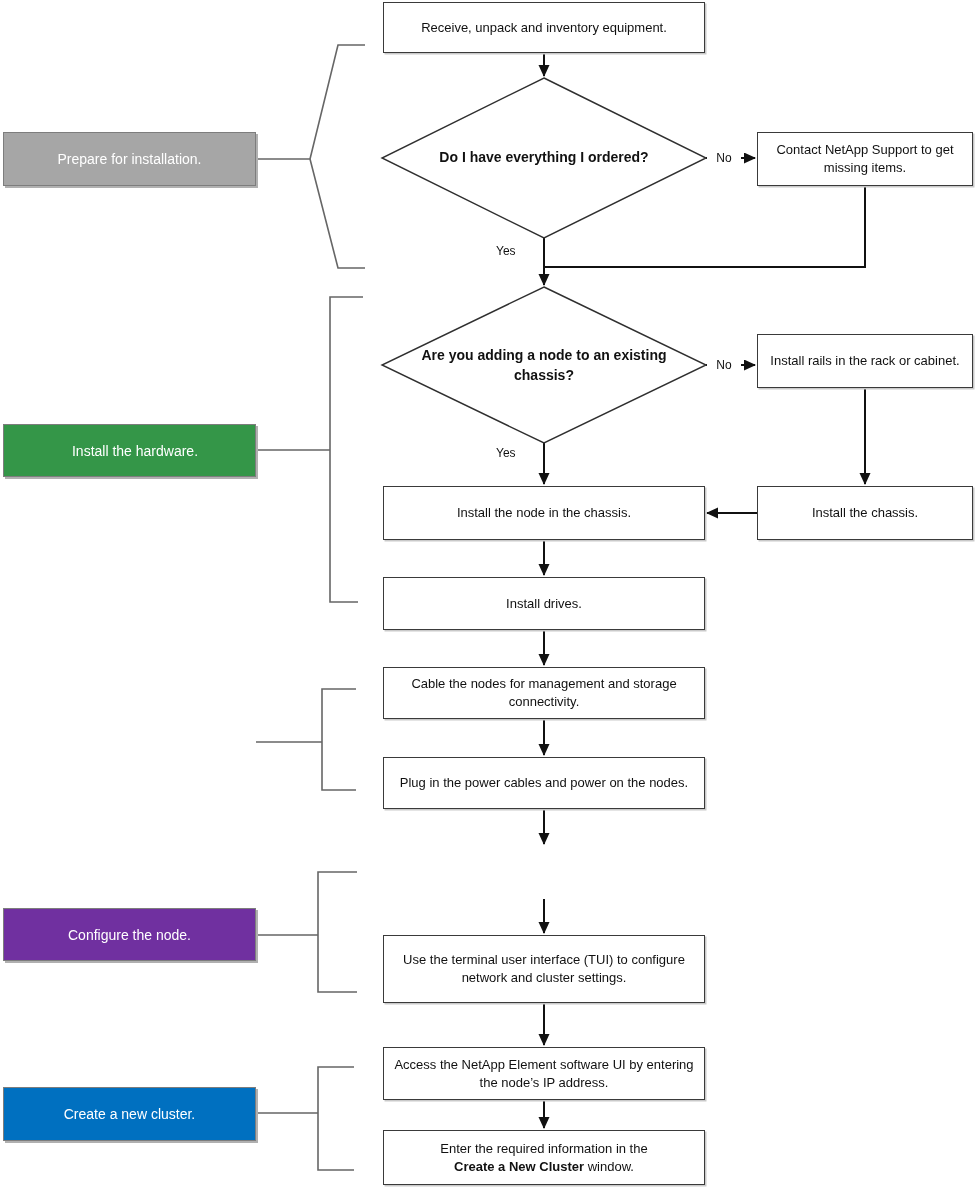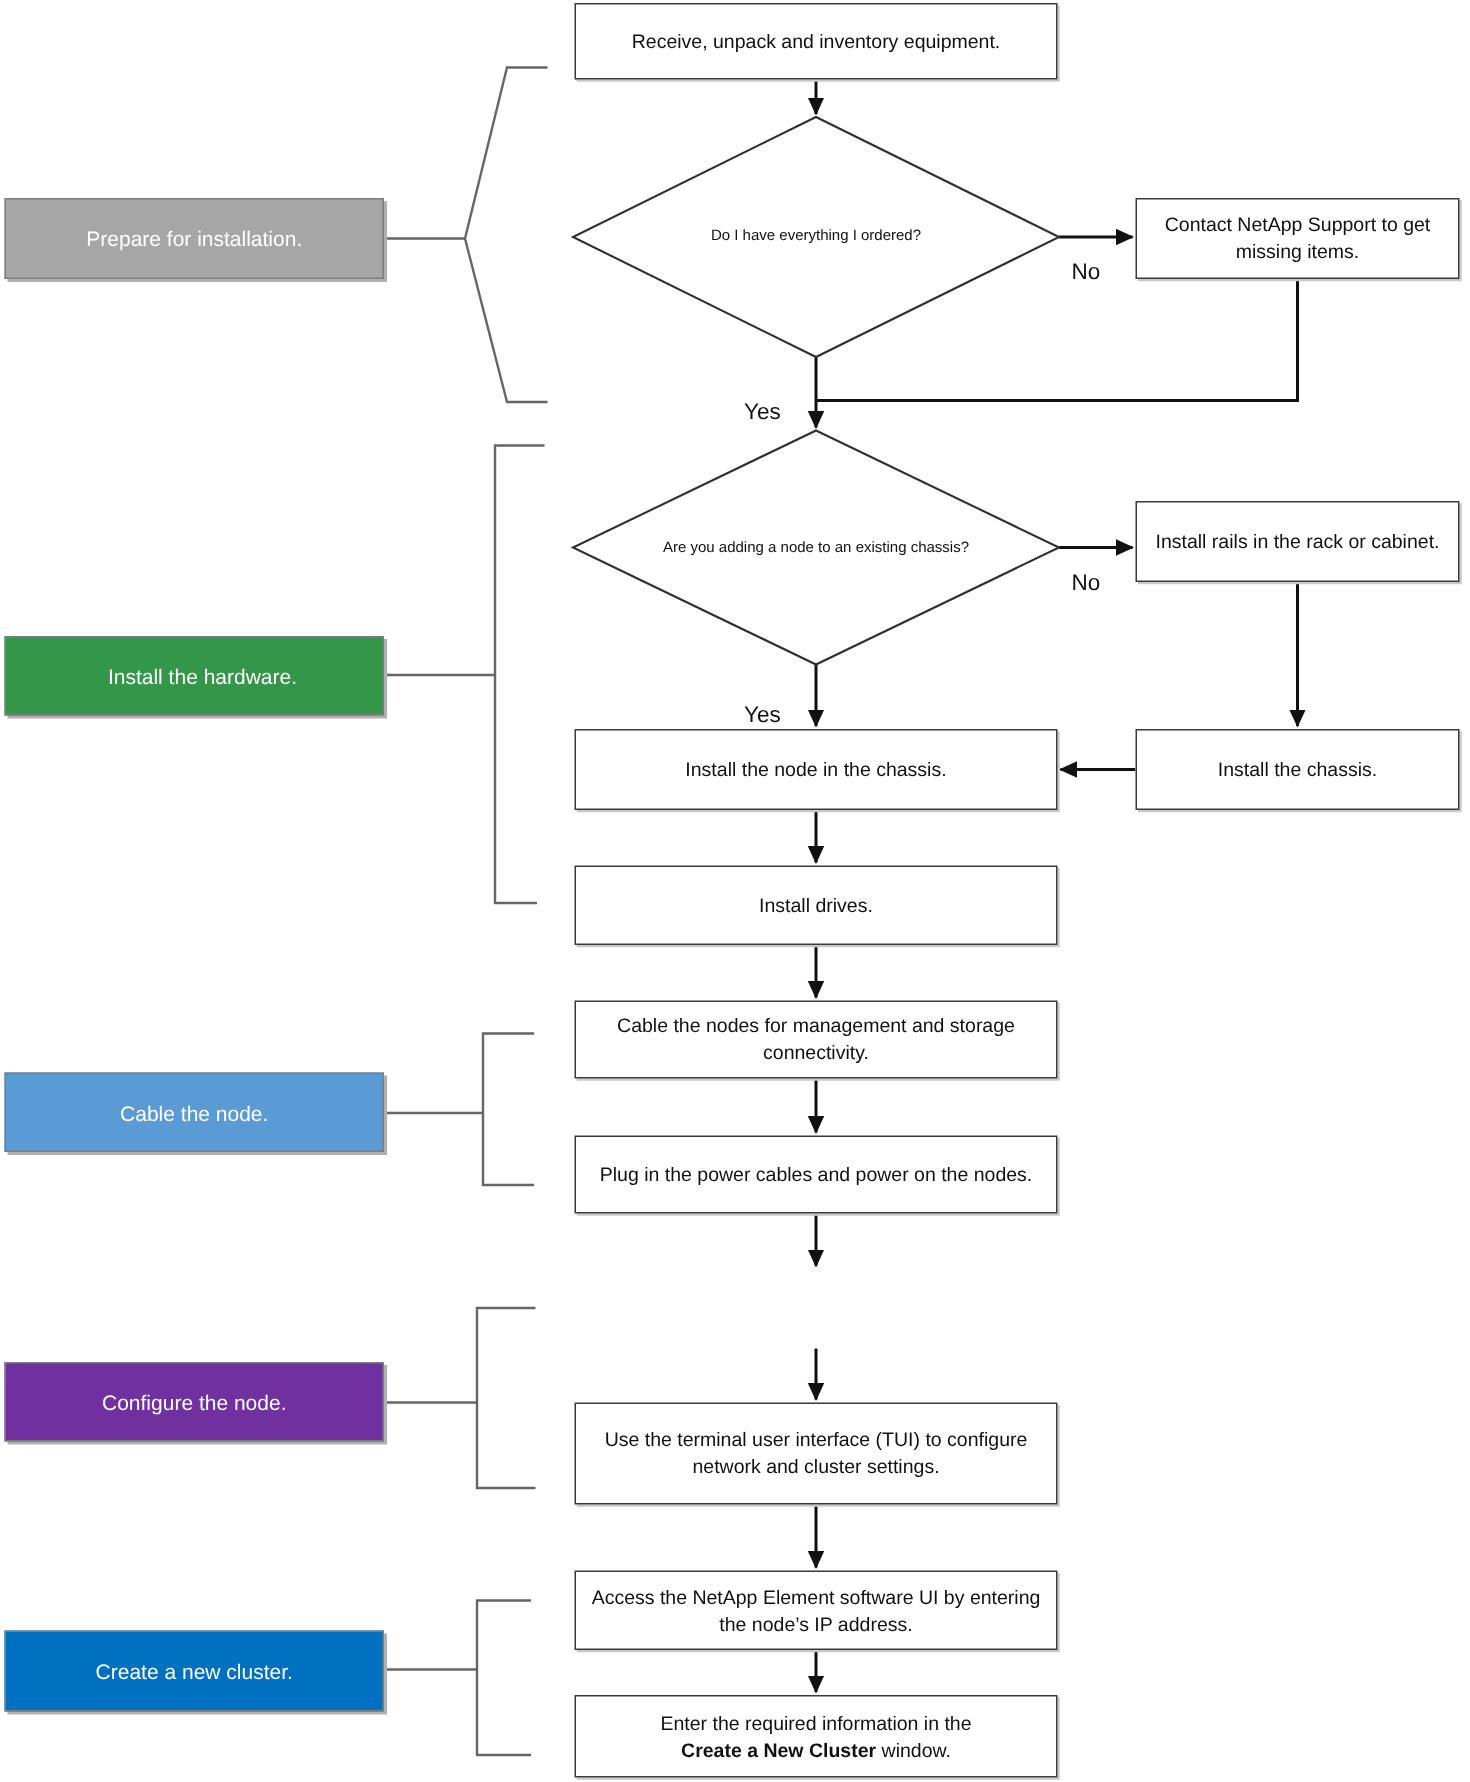--- a/index.html
+++ b/index.html
@@ -18,24 +18,24 @@
     font-size:13px;line-height:1.38;padding:4px 10px;
   }
   .phase{
     position:absolute;z-index:2;left:3px;width:253px;height:53px;
     border:1px solid #7d7d7d;box-shadow:2px 2px 0 #b0b0b0;box-sizing:border-box;
     display:flex;align-items:center;justify-content:center;text-align:center;
     color:#fff;font-size:14px;
   }
   .dtext{
     position:absolute;z-index:2;display:flex;align-items:center;justify-content:center;
-    text-align:center;font-size:10px;line-height:1.4;
+    text-align:center;font-size:14px;line-height:1.4;font-weight:bold;
   }
   .lbl{
-    position:absolute;z-index:3;font-size:15px;line-height:16px;height:16px;margin-top:24px;
+    position:absolute;z-index:3;font-size:12px;line-height:16px;height:16px;
   }
   .lbl.on-line{background:#fff;text-align:center;}
   .lbl.beside{text-align:left;}
 </style>
 </head>
 <body>
 
 <div id="canvas">
 
   <svg id="connector-layer" width="980" height="1188" viewBox="0 0 980 1188">
@@ -66,21 +66,20 @@
     <path class="flow" marker-end="url(#arrow)" d="M544,899 L544,933"></path>
     <path class="flow" marker-end="url(#arrow)" d="M544,1003 L544,1045"></path>
     <path class="flow" marker-end="url(#arrow)" d="M544,1100 L544,1128"></path>
 
     <polygon class="diamond" points="544,78 706,158 544,238 382,158"></polygon>
     <polygon class="diamond" points="544,287 706,365 544,443 382,365"></polygon>
   </svg>
 
   <div class="phase" style="top: 132px; height: 54px; background-color: rgb(166, 166, 166);">Prepare for installation.</div>
   <div class="phase" style="top: 424px; background-color: rgb(52, 150, 72); padding-left: 11px;">Install the hardware.</div>
-  <div class="phase" style="top: 715px; background-color: rgb(91, 155, 213);">Cable the node.</div>
   <div class="phase" style="top: 908px; background-color: rgb(112, 48, 160);">Configure the node.</div>
   <div class="phase" style="top: 1087px; height: 54px; background-color: rgb(0, 112, 192);">Create a new cluster.</div>
 
   <div class="box" style="left:383px;top:2px;width:322px;height:51px;">Receive, unpack and inventory equipment.</div>
   <div class="box" style="left:383px;top:486px;width:322px;height:54px;">Install the node in the chassis.</div>
   <div class="box" style="left:383px;top:577px;width:322px;height:53px;">Install drives.</div>
   <div class="box" style="left:383px;top:667px;width:322px;height:52px;">Cable the nodes for management and storage connectivity.</div>
   <div class="box" style="left:383px;top:757px;width:322px;height:52px;">Plug in the power cables and power on the nodes.</div>
   <div class="box" style="left:383px;top:935px;width:322px;height:68px;">Use the terminal user interface (TUI) to configure network and cluster settings.</div>
   <div class="box" style="left:383px;top:1047px;width:322px;height:53px;">Access the NetApp Element software UI by entering the node’s IP address.</div>

